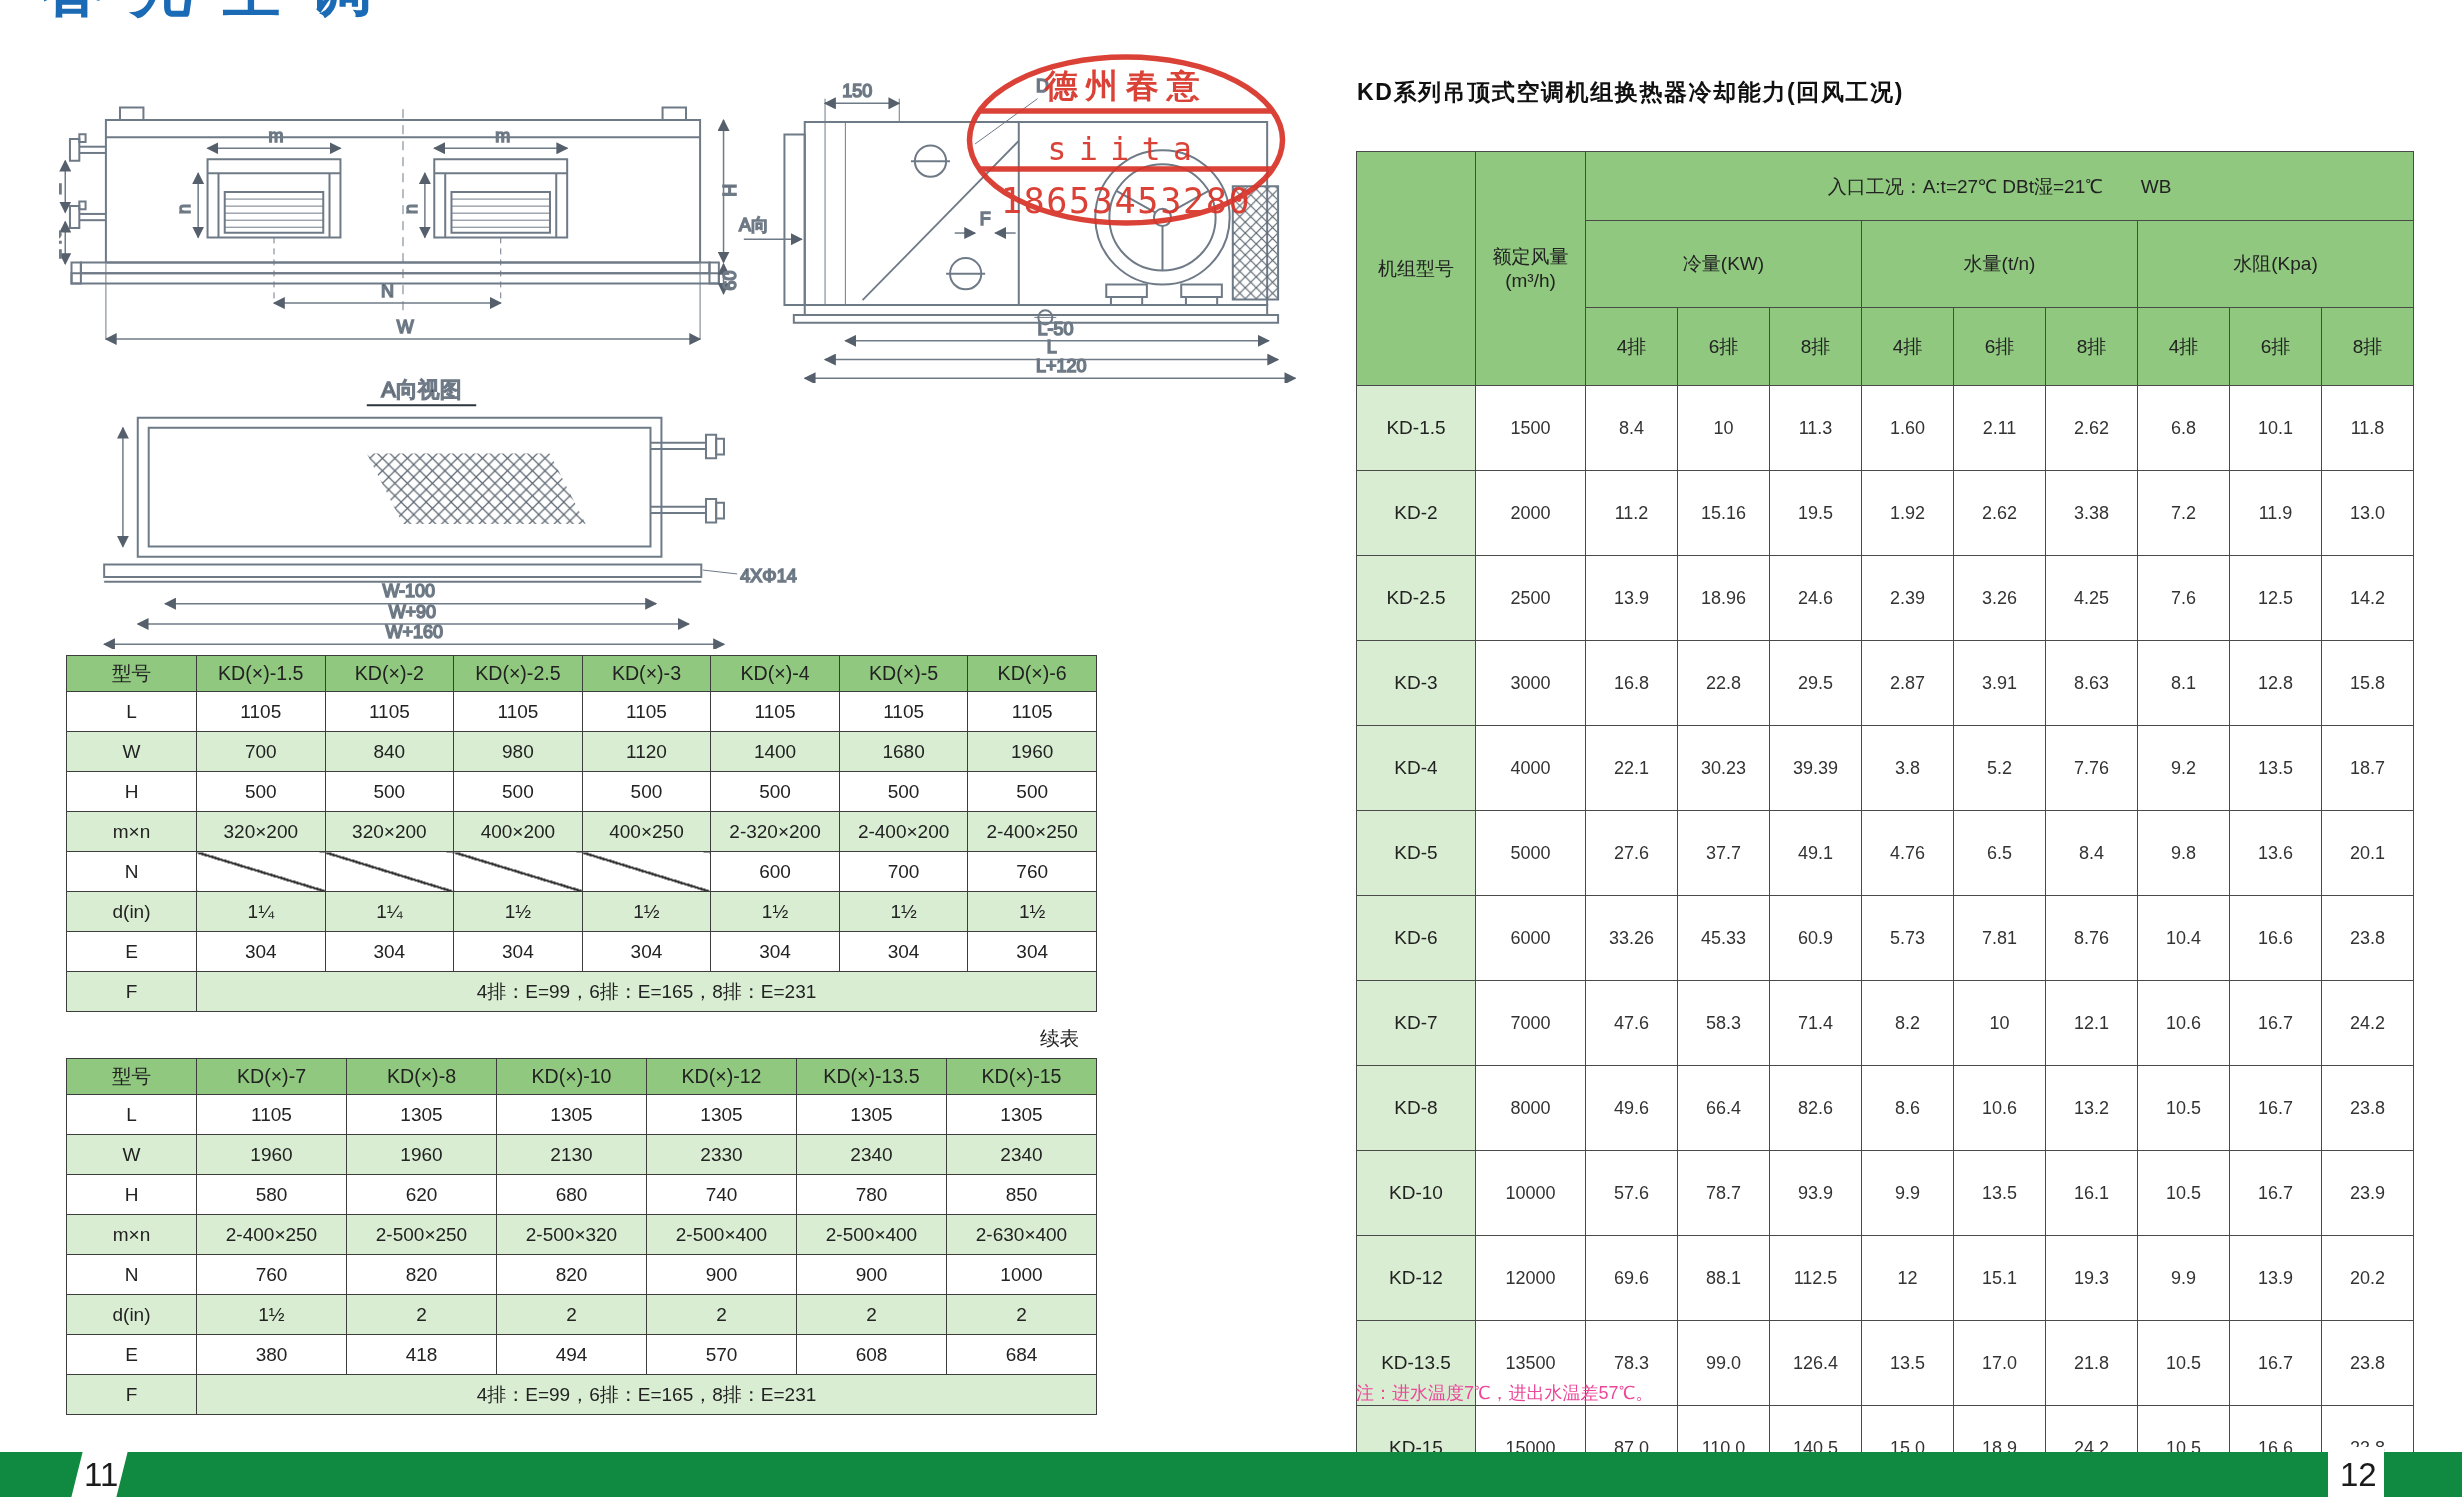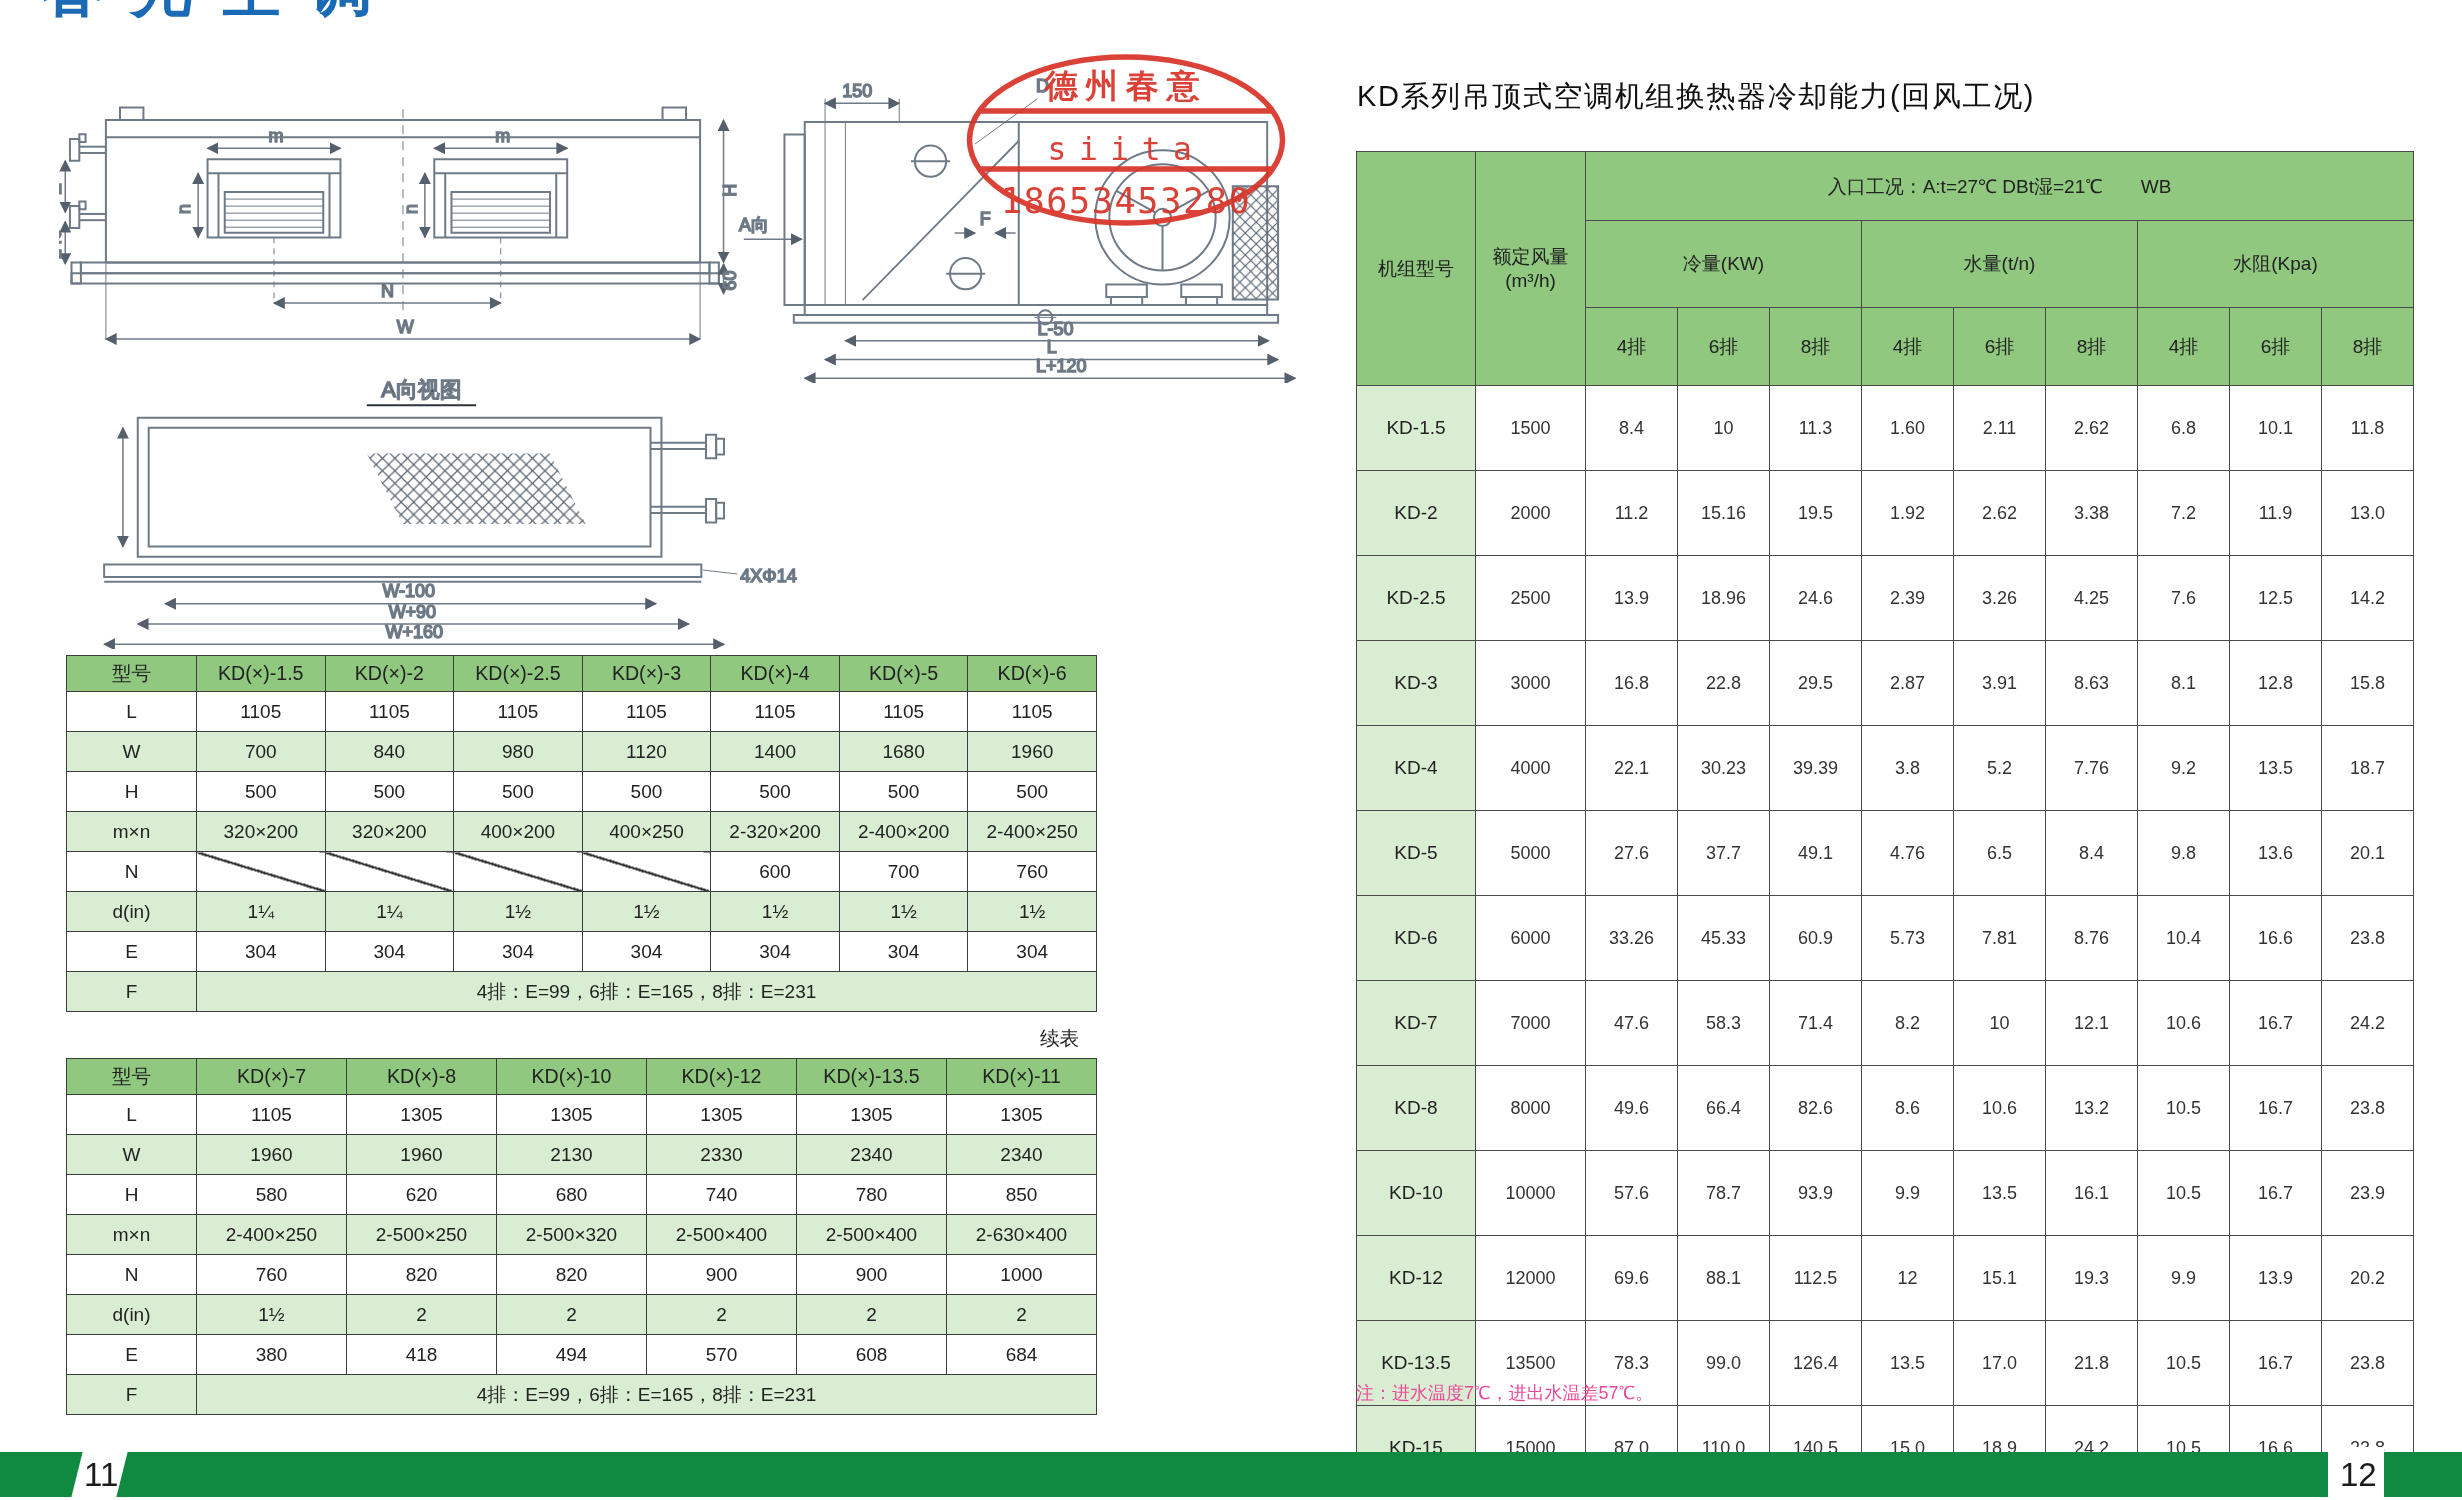--- a/index.html
+++ b/index.html
@@ -27,21 +27,21 @@
   .ltable tbody tr{height:40px;}
   .ltable thead th{background:#8fc87e;font-size:19.6px;}
   .ltable tr.alt th,.ltable tr.alt td{background:#d9edd3;}
   #table1{left:66px;top:655px;width:1031px;}
   #table2{left:66px;top:1058px;width:1031px;}
   .diag{background-image:linear-gradient(to top right,transparent calc(50% - 1.2px),
         #333 calc(50% - 1.2px),#333 calc(50% + 1.2px),transparent calc(50% + 1.2px));}
   .cont-label{position:absolute;left:1040px;top:1025px;font-size:19.6px;color:#222;}
 
   
-  .rtitle{position:absolute;left:1357px;top:77px;font-size:29px;font-weight:normal;
+  .rtitle{position:absolute;left:1357px;top:77px;font-size:23px;font-weight:bold;
           color:#101010;letter-spacing:1.6px;}
   .ctable{position:absolute;left:1356px;top:151px;width:1052px;border-collapse:collapse;
           table-layout:fixed;background:#fff;}
   .ctable th,.ctable td{border:1.6px solid #4a4a4a;text-align:center;vertical-align:middle;
                         font-size:19px;color:#222;font-weight:normal;padding:0;overflow:hidden;}
   .ctable thead th{background:#8fc87e;margin-top:44px;}
   .ctable thead tr:nth-child(1){height:69px;}
   .ctable thead tr:nth-child(2){height:87px;}
   .ctable thead tr:nth-child(3){height:78px;}
   .ctable tbody tr{height:85px;}
@@ -381,21 +381,21 @@
         <col>
       </colgroup>
       <thead>
         <tr>
           <th class="colhead">型号</th>
           <th class="colhead">KD(×)-7</th>
           <th class="colhead">KD(×)-8</th>
           <th class="colhead">KD(×)-10</th>
           <th class="colhead">KD(×)-12</th>
           <th class="colhead">KD(×)-13.5</th>
-          <th class="colhead">KD(×)-11</th>
+          <th class="colhead">KD(×)-15</th>
         </tr>
       </thead>
       <tbody>
         <tr>
           <th class="rowlabel">L</th>
           <td>1105</td>
           <td>1305</td>
           <td>1305</td>
           <td>1305</td>
           <td>1305</td>

